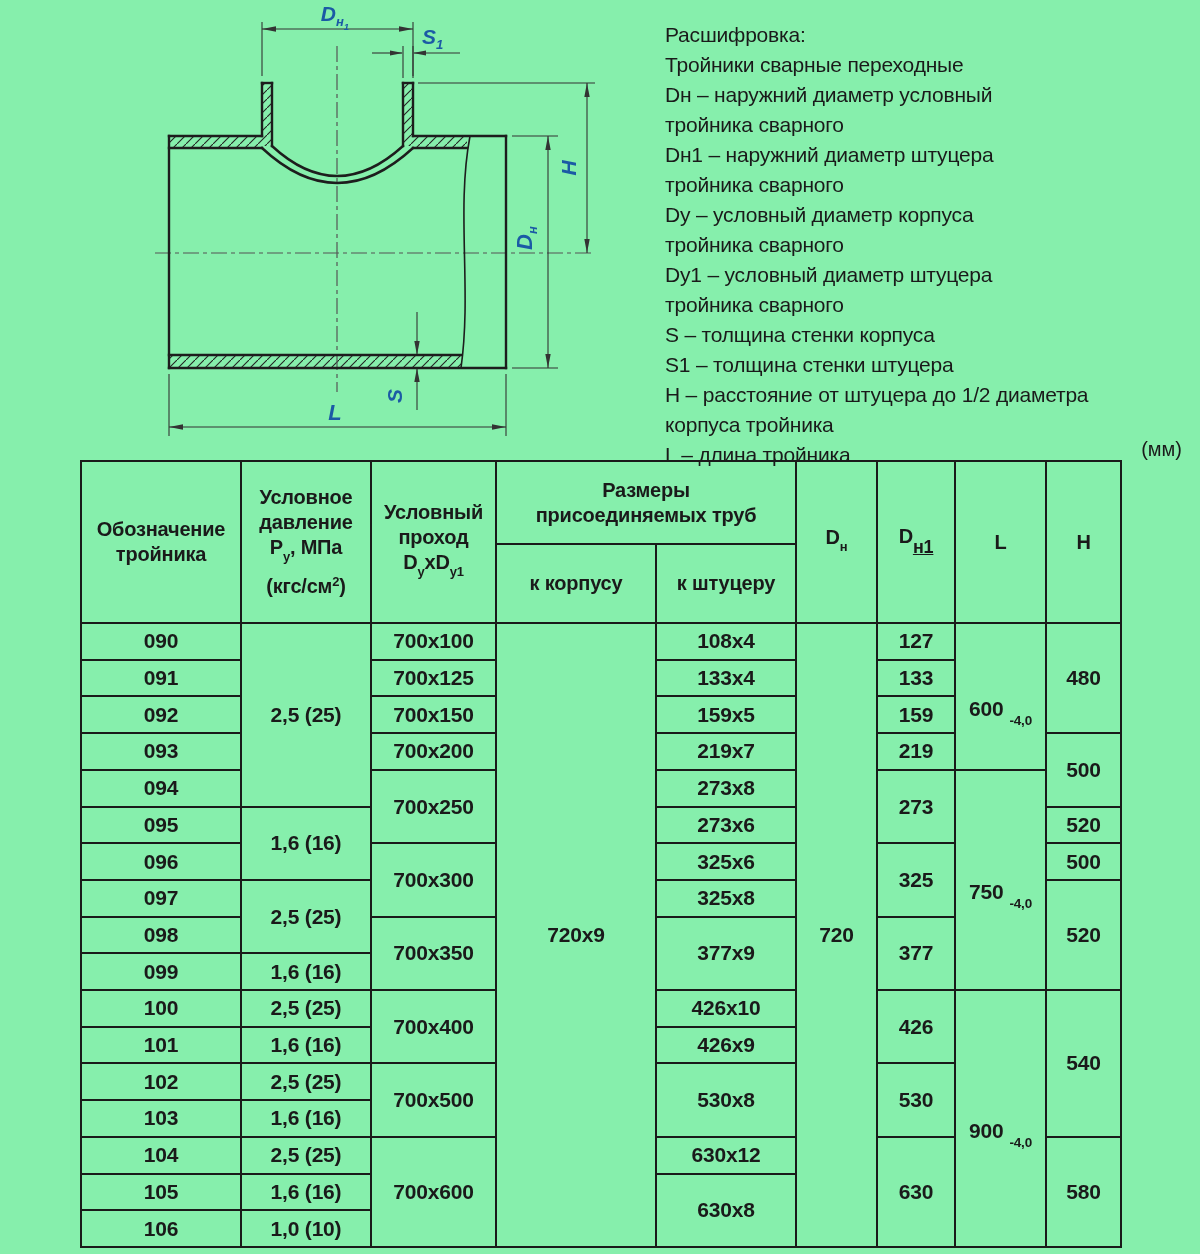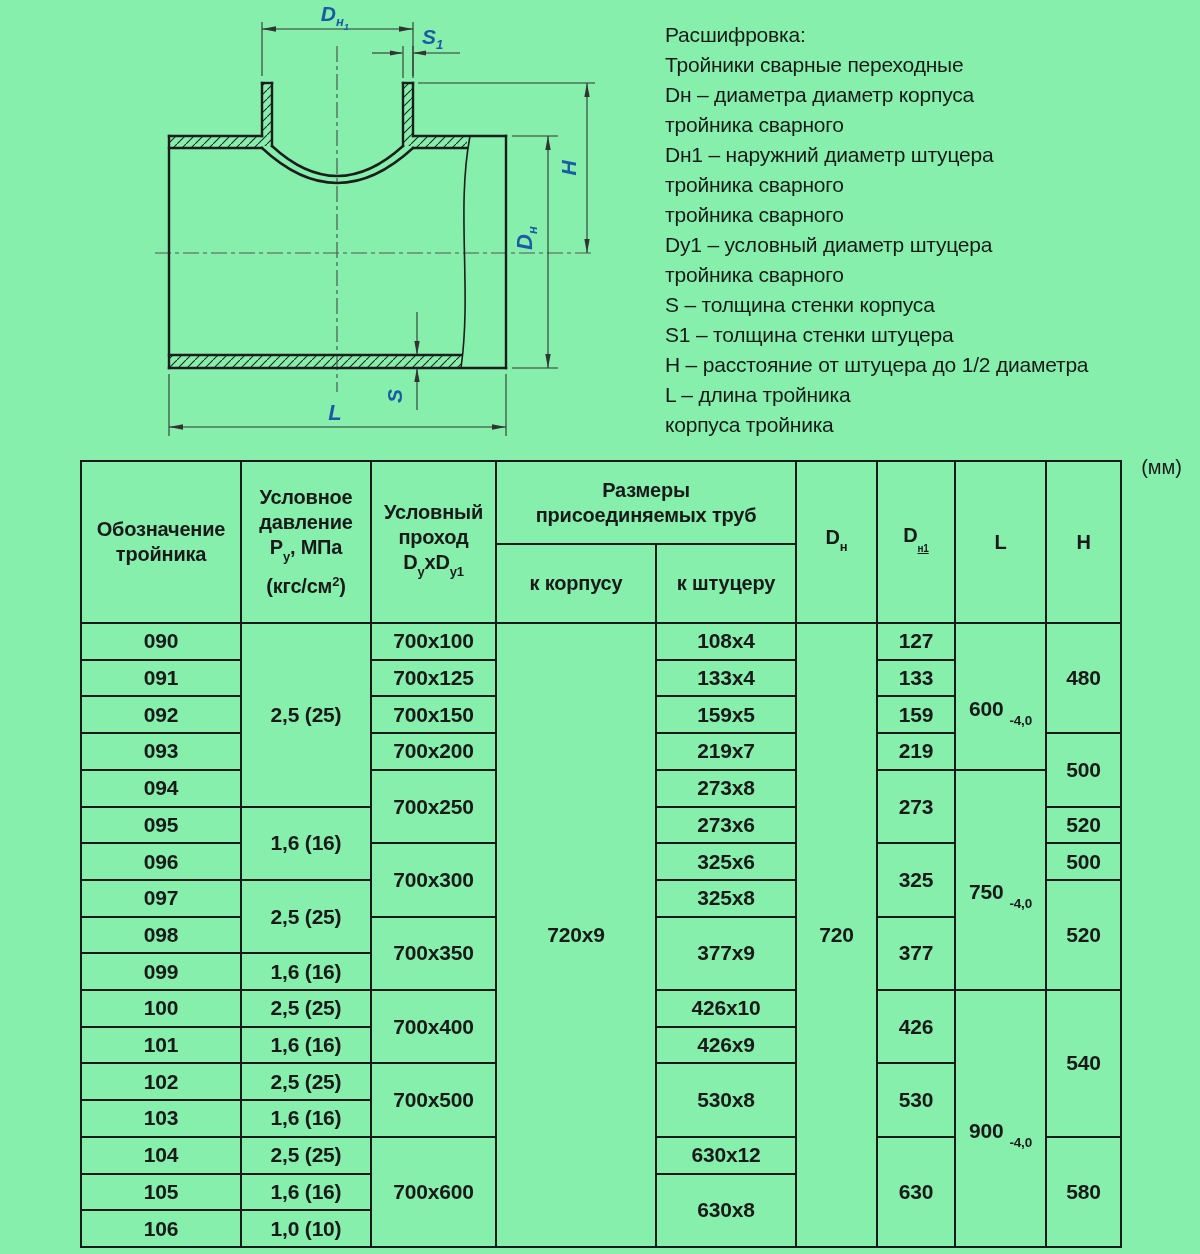--- a/index.html
+++ b/index.html
@@ -9,31 +9,31 @@
   
   .diagram{position:absolute;left:60px;top:0;width:560px;height:455px;}
 
   
   .legend{position:absolute;left:665px;top:8px;width:510px;
           font-size:21px;line-height:30px;letter-spacing:-0.2px;white-space:nowrap;margin-top:12px;}
   .legend div{height:30px;}
 
   
   .units{position:absolute;left:1040px;top:438px;width:142px;text-align:right;
-         font-size:20px;margin-top:18px;}
+         font-size:20px;}
 
   
   table.spec{position:absolute;left:80px;top:460px;width:1040px;height:788px;
              border-collapse:collapse;table-layout:fixed;}
   table.spec th,table.spec td{border:2px solid #1a1a1a;padding:0;text-align:center;
              vertical-align:middle;font-weight:700;letter-spacing:-0.2px;}
   table.spec th{font-size:20px;line-height:25px;font-weight:700;}
   table.spec td{font-size:21px;}
   .hsub{font-size:13px;vertical-align:-7px;}
-  .hsub-lo{font-size:10px;vertical-align:-10px;text-decoration:underline;}
+  .hsub-lo{font-size:18px;vertical-align:-10px;text-decoration:underline;}
   .hsup{font-size:13px;vertical-align:7px;}
   .tol-cell .num{display:inline-block;margin-top:25px;}
   .tol-cell .tol{display:inline-block;font-size:13.5px;margin-left:6px;transform:translateY(9px);}
 </style>
 </head>
 <body>
 
 <div class="page">
 
   <svg class="diagram" viewBox="0 0 560 455" xmlns="http://www.w3.org/2000/svg">
@@ -123,32 +123,33 @@
       <text transform="translate(516,168) rotate(-90)" font-size="21" text-anchor="middle">H</text>
       <text transform="translate(472,238) rotate(-90)" font-size="22" text-anchor="middle"><tspan>D</tspan><tspan font-size="13" dy="5">н</tspan></text>
       <text transform="translate(342,396) rotate(-90)" font-size="21" text-anchor="middle">S</text>
       <text x="275" y="420" font-size="22" text-anchor="middle">L</text>
     </g>
   </svg>
 
   <div class="legend">
     <div>Расшифровка:</div>
     <div>Тройники сварные переходные</div>
-    <div>Dн – диаметра диаметр корпуса</div>
+    <div>Dн – наружний диаметр условный</div>
     <div>тройника сварного</div>
     <div>Dн1 – наружний диаметр штуцера</div>
     <div>тройника сварного</div>
+    <div>Dу – условный диаметр корпуса</div>
     <div>тройника сварного</div>
     <div>Dу1 – условный диаметр штуцера</div>
     <div>тройника сварного</div>
     <div>S – толщина стенки корпуса</div>
     <div>S1 – толщина стенки штуцера</div>
     <div>H – расстояние от штуцера до 1/2 диаметра</div>
+    <div>корпуса тройника</div>
     <div>L – длина тройника</div>
-    <div>корпуса тройника</div>
   </div>
 
   <div class="units">(мм)</div>
 
   <table class="spec">
     <colgroup>
       <col style="width:160px">
         <col style="width:130px">
         <col style="width:125px">
       <col style="width:160px">

